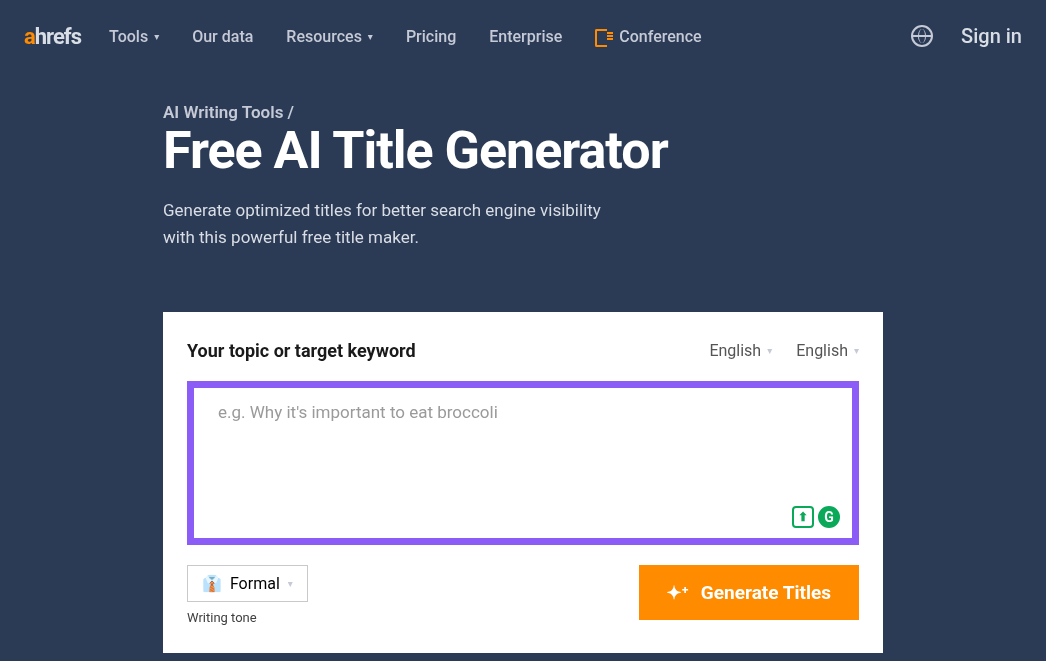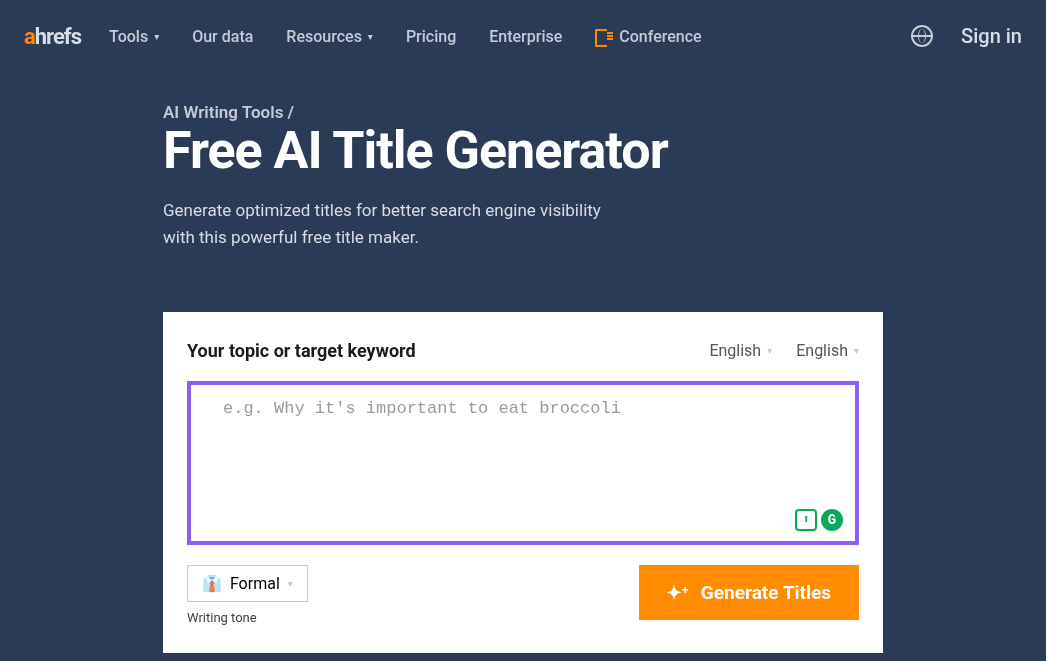--- a/index.html
+++ b/index.html
@@ -18,21 +18,21 @@
 .sign-in { color:#d9dde5; font-size:20px; font-weight:500; cursor:pointer; }
 .content { max-width:720px; margin:0 auto; padding-top:30px; }
 .breadcrumb { color:#c5cad6; font-size:17px; font-weight:600; margin-bottom:0; }
 .title { font-size:52px; font-weight:700; letter-spacing:-1px; line-height:1.1; margin-bottom:18px; }
 .subtitle { font-size:17px; color:#d9dde5; line-height:1.55; max-width:460px; margin-bottom:62px; }
 .card { background:#fff; color:#1a1a1a; padding:28px 24px 28px 24px; }
 .card-top { display:flex; align-items:center; justify-content:space-between; margin-bottom:20px; }
 .form-label { font-size:18px; font-weight:700; color:#1a1a1a; }
 .top-controls { display:flex; gap:24px; color:#555; font-size:16px; }
 .tc-item { display:flex; align-items:center; gap:6px; cursor:pointer; }
-.textarea-wrap { border:4px solid #8b5cf6; height:164px; padding:14px 32px; position:relative; margin-bottom:20px;font-family:Liberation Mono, monospace; }
+.textarea-wrap { border:7px solid #8b5cf6; height:164px; padding:14px 24px; position:relative; margin-bottom:20px; }
 .textarea { width:100%; height:100%; border:none; outline:none; resize:none; font-size:17px; font-family:inherit; color:#1a1a1a; }
 .textarea::placeholder { color:#9a9a9a; }
 .badges { position:absolute; bottom:10px; right:12px; display:flex; gap:4px; align-items:center; }
 .badge-g { width:22px; height:22px; background:#0aa859; border-radius:50%; display:flex; align-items:center; justify-content:center; color:#fff; font-weight:700; font-size:14px; }
 .badge-up { width:22px; height:22px; background:#fff; border:2px solid #0aa859; border-radius:4px; display:flex; align-items:center; justify-content:center; color:#0aa859; font-size:12px; font-weight:700; }
 .bottom-row { display:flex; justify-content:space-between; align-items:flex-start; }
 .tone-wrap { display:flex; flex-direction:column; gap:8px; }
 .tone-btn { border:1px solid #c9c9c9; background:#fff; padding:8px 14px; font-size:16px; cursor:pointer; display:flex; align-items:center; gap:8px; font-family:inherit; }
 .tone-caption { font-size:13px; color:#404040; }
 .generate-btn { background:#ff8b00; color:#fff; border:none; padding:16px 28px; font-size:19px; font-weight:700; cursor:pointer; display:flex; align-items:center; gap:12px; font-family:inherit; }

